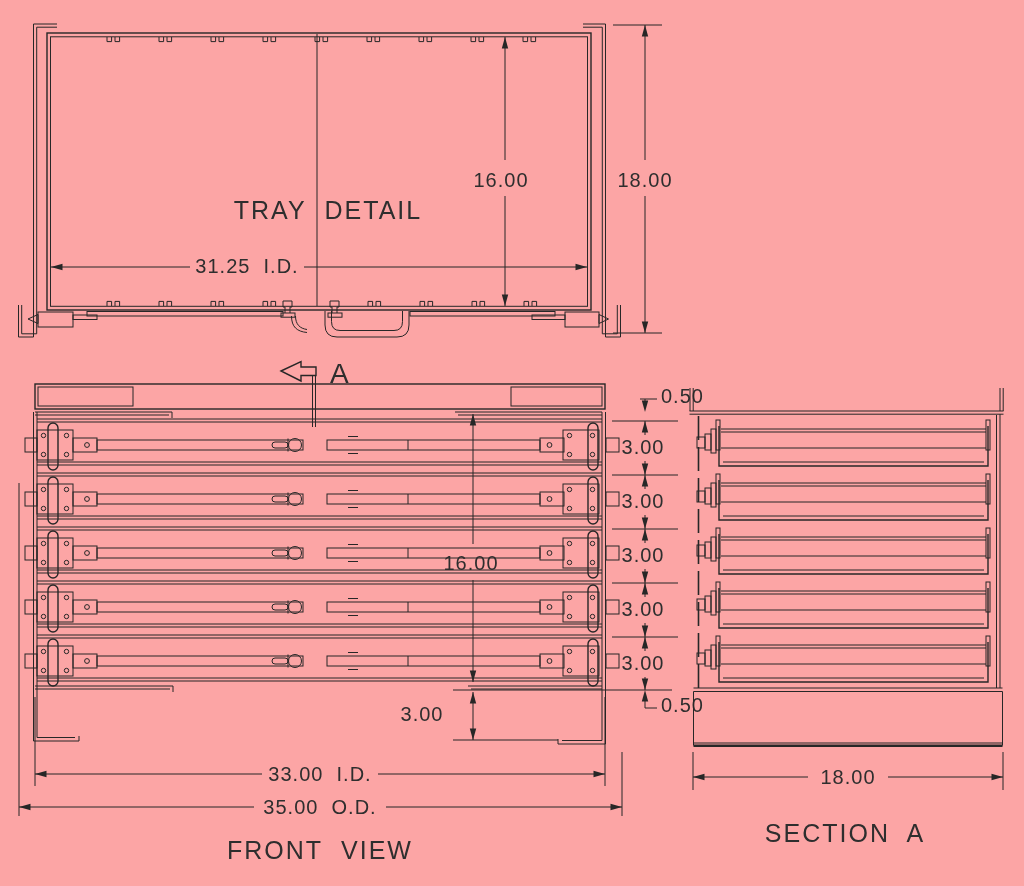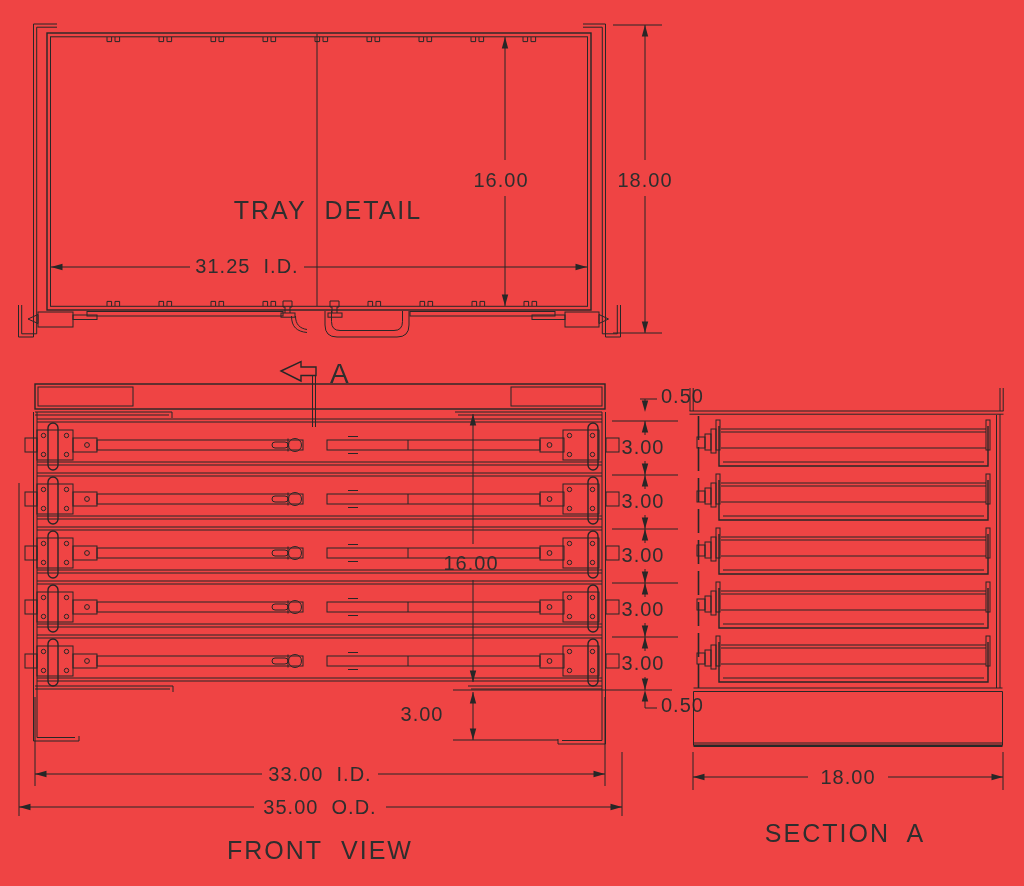--- a/index.html
+++ b/index.html
@@ -1,16 +1,16 @@
 <!DOCTYPE html>
 <html><head>
 <meta charset="utf-8">
 <style>
   html,body{margin:0;padding:0;background:#ffffff;}
-  .stage{position:relative;width:1024px;height:886px;background:#ef4444;overflow:hidden;
+  .stage{position:relative;width:1024px;height:886px;background:#fca5a5;overflow:hidden;
          font-family:"Liberation Sans", sans-serif;text-align:center;}
   svg{display:block;}
   .ln, .ln *{fill:none;stroke:#272727;stroke-width:1.4;}
   .tn, .tn *{fill:none;stroke:#272727;stroke-width:1;}
   .arr, .arr *{fill:#272727;stroke:none;}
   .dash{fill:none;stroke:#272727;stroke-width:1.6;stroke-dasharray:24,7;}
   .thick{fill:none;stroke:#272727;stroke-width:2.4;}
   text{fill:#2e2e2e;}
   .dim{font-size:20px;letter-spacing:1px;}
   .ttl{font-size:25px;letter-spacing:2px;}

